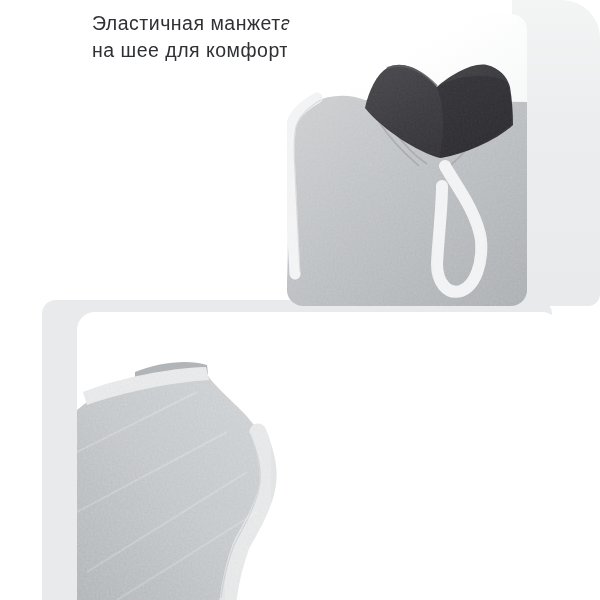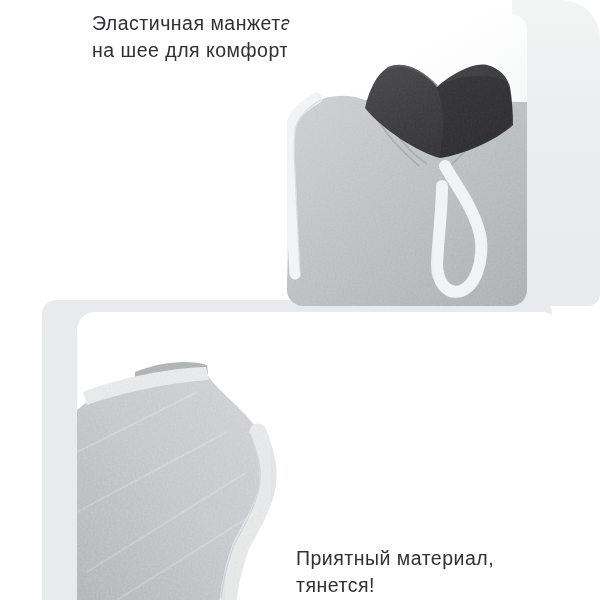--- a/index.html
+++ b/index.html
@@ -124,18 +124,14 @@
 
       <g stroke="#ffffff" stroke-width="2" opacity="0.18">
         <path d="M0,140 L120,80" fill="none"></path>
         <path d="M0,200 L150,120" fill="none"></path>
         <path d="M10,260 L170,160" fill="none"></path>
         <path d="M40,288 L180,200" fill="none"></path>
       </g>
     </svg>
   </div>
 
-  <div class="annotation" id="note-material">
-    <span>Приятный материал,</span>
-    <span>тянется!</span>
-  </div>
 
 </div>
 
 </body></html>

